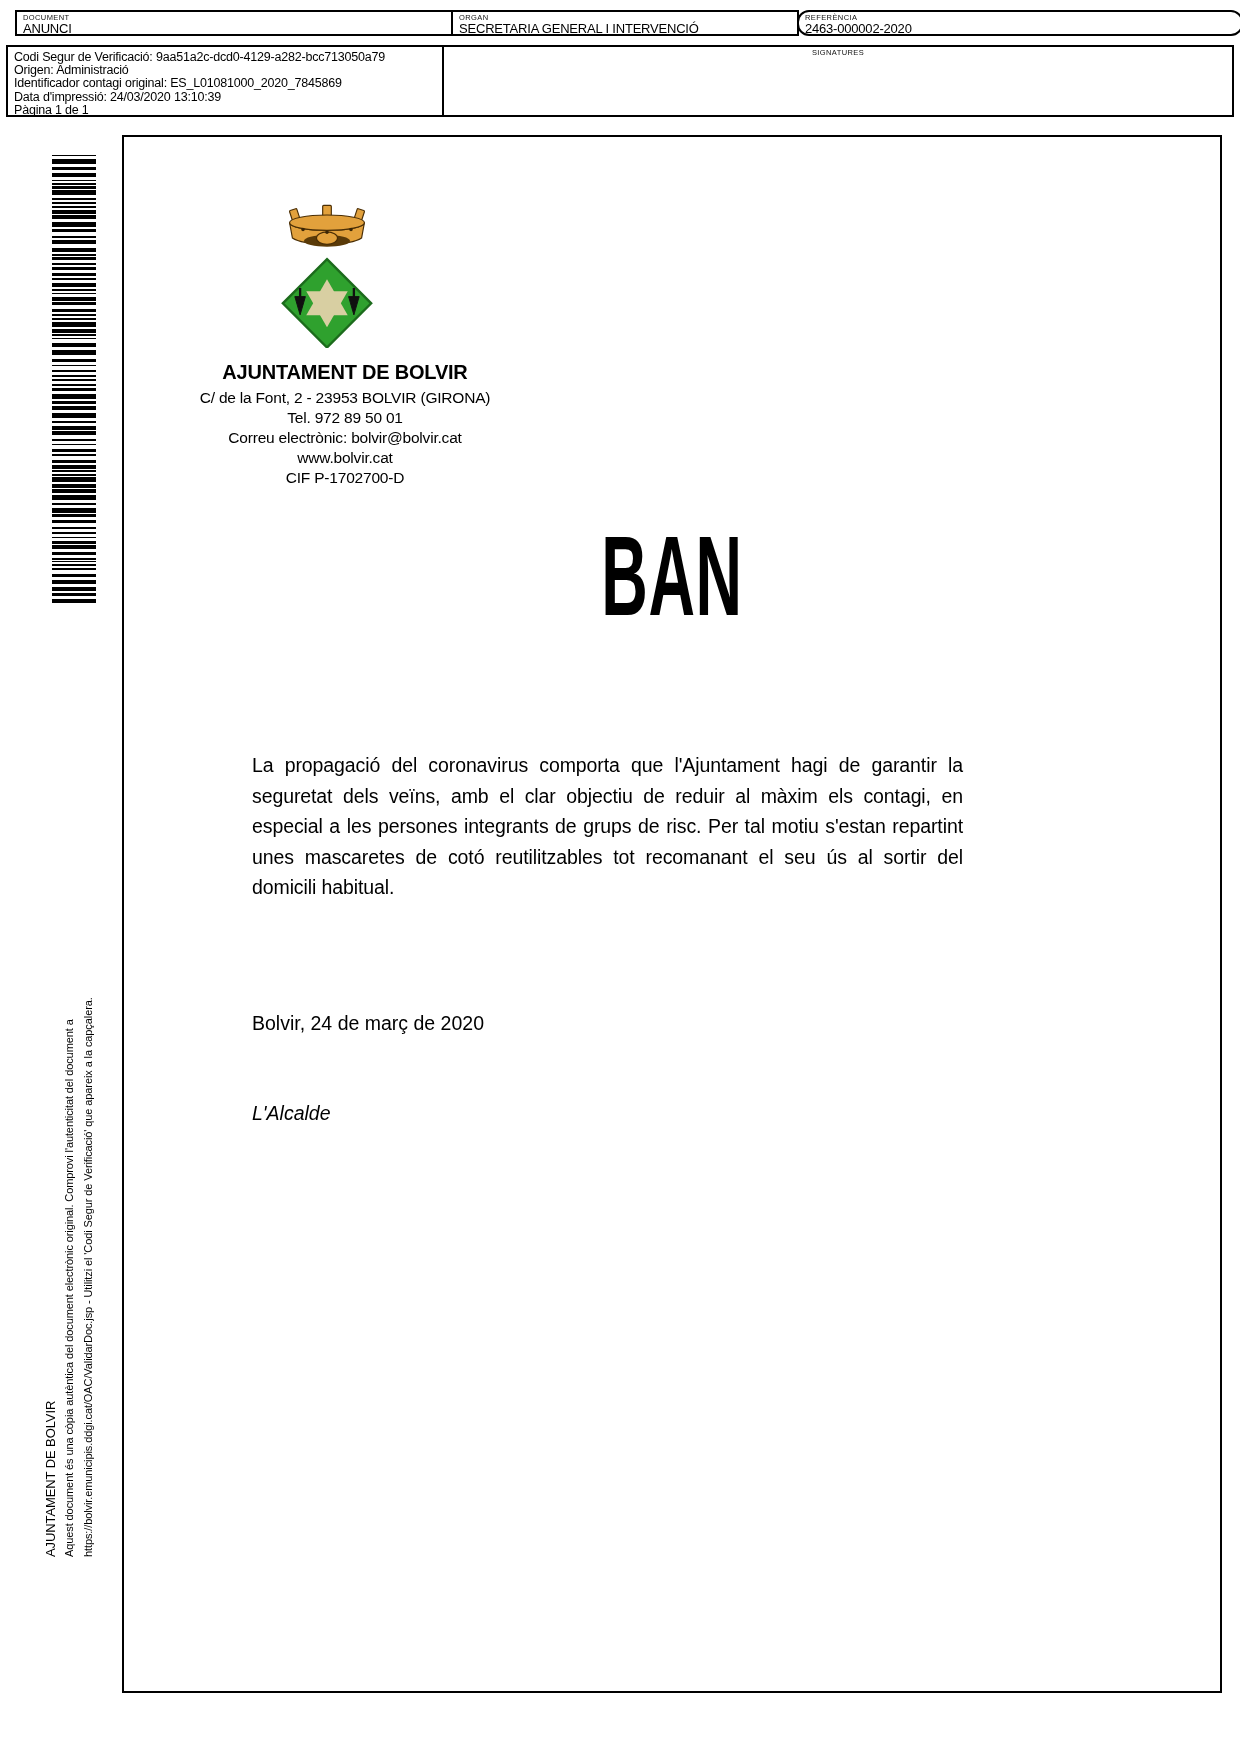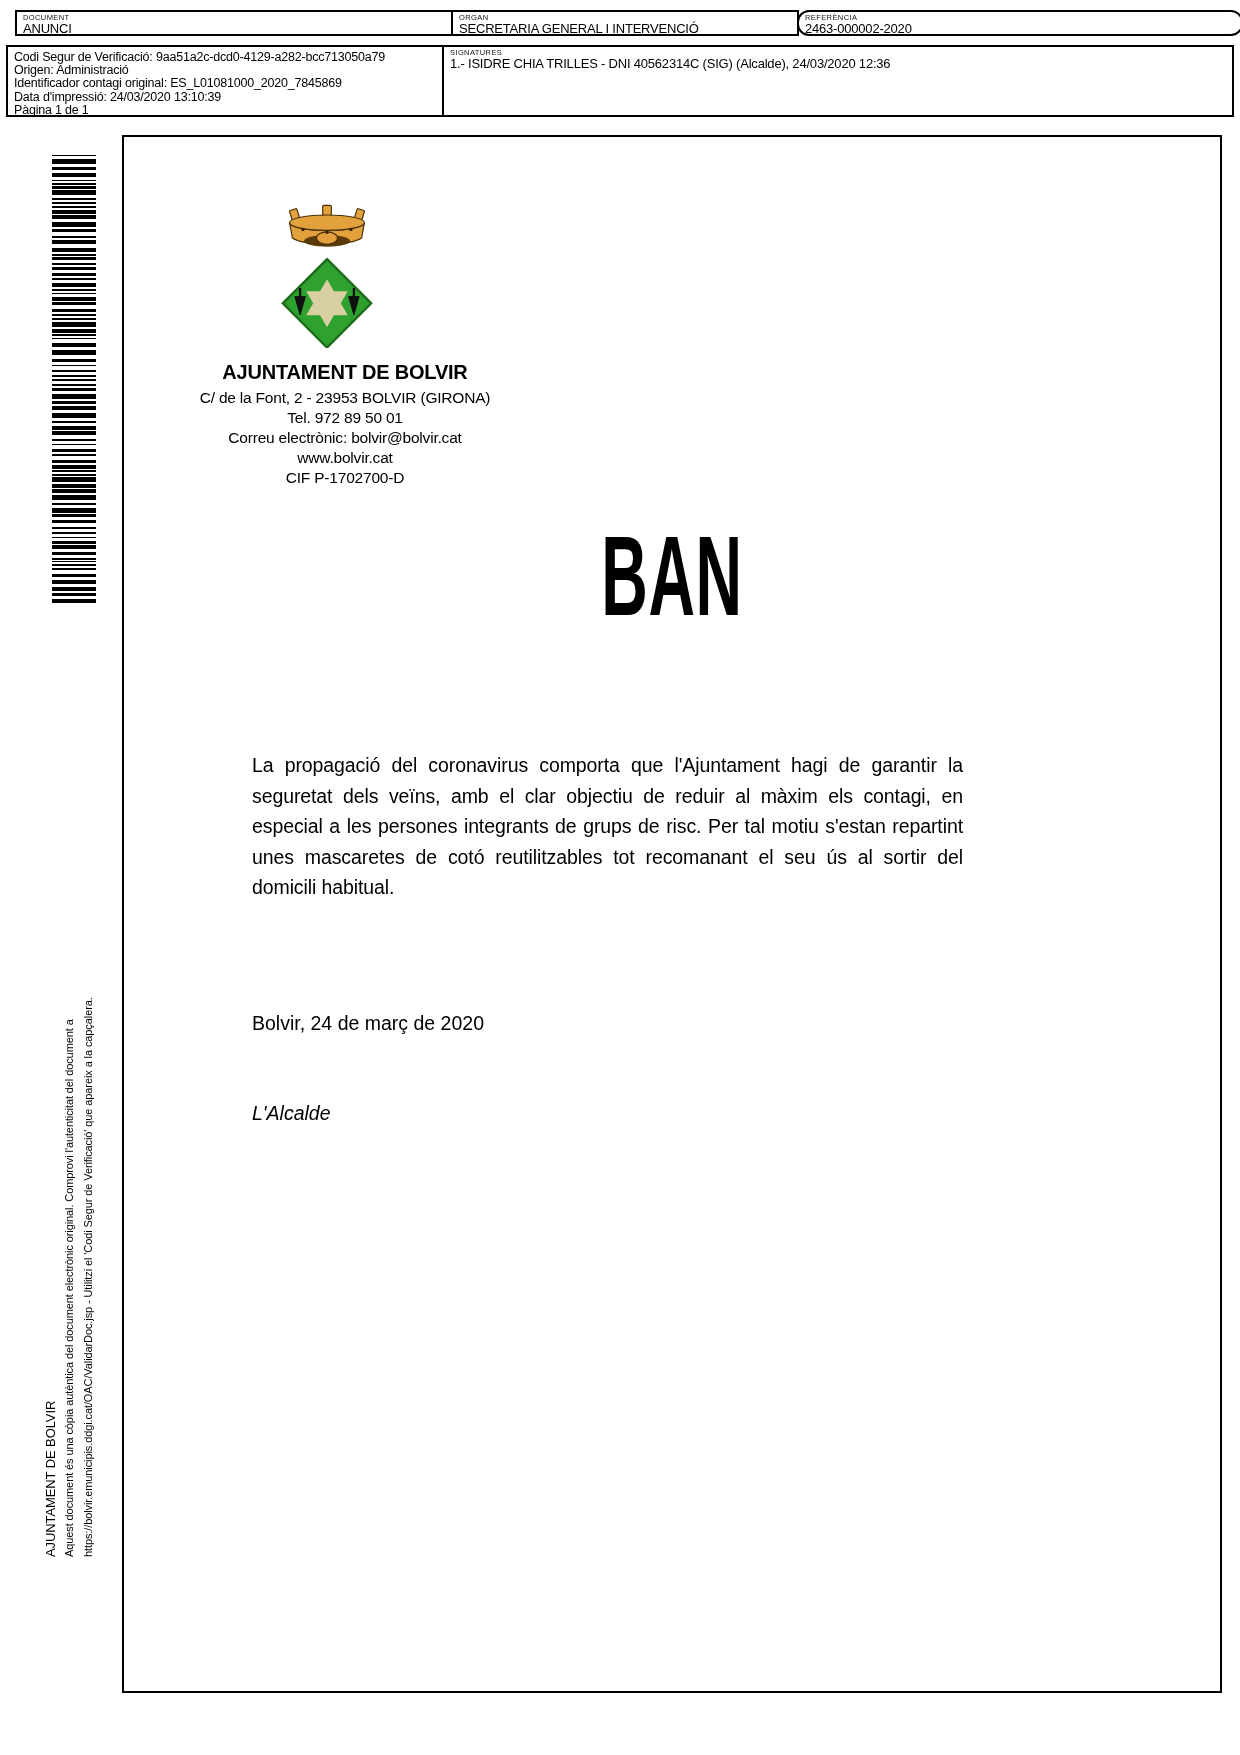--- a/index.html
+++ b/index.html
@@ -12,21 +12,21 @@
 
   
   .hdr-row { position:absolute; display:flex; background:#fff; }
   .hdr-row1 { left:15px; top:10px; width:1228px; height:26px; }
   .hdr-row2 { left:6px; top:45px; width:1228px; height:72px; }
   .hdr-cell { border:2px solid #000; background:#fff; padding:2px 6px 1px 6px; overflow:hidden; }
   .hdr-row1 .cA { width:438px; }
   .hdr-row1 .cB { width:348px; margin-left:-2px; }
   .hdr-row1 .cC { flex:1; margin-left:-2px;border-radius:12px; }
   .hdr-row2 .cA { width:438px; }
-  .hdr-row2 .cB { flex:1; margin-left:-2px; }
+  .hdr-row2 .cB { flex:1; margin-left:-2px;text-align:center; }
   .hdr-label { font-size:7.5px; letter-spacing:.4px; line-height:8px; color:#111; }
   .hdr-value { font-size:13px; line-height:14px; letter-spacing:-0.2px; white-space:nowrap; }
   .verif-line { font-size:12.5px; line-height:13.2px; letter-spacing:-0.2px; white-space:nowrap; }
   .hdr-row2 .cA { padding-top:4px; }
 
   
   .barcode { position:absolute; left:52px; top:155px; width:44px; height:448px; overflow:hidden; }
 
   
   .vtext {
@@ -85,21 +85,20 @@
 <div class="hdr-row hdr-row2">
   <div class="hdr-cell cA">
     <div class="verif-line">Codi Segur de Verificació: 9aa51a2c-dcd0-4129-a282-bcc713050a79</div>
     <div class="verif-line">Origen: Administració</div>
     <div class="verif-line">Identificador contagi original: ES_L01081000_2020_7845869</div>
     <div class="verif-line">Data d'impressió: 24/03/2020 13:10:39</div>
     <div class="verif-line">Pàgina 1 de 1</div>
   </div>
   <div class="hdr-cell cB">
     <div class="hdr-label">SIGNATURES</div>
-    <div class="hdr-value">1.- ISIDRE CHIA TRILLES - DNI 40562314C (SIG) (Alcalde), 24/03/2020 12:36</div>
   </div>
 </div>
 
 <div class="barcode" id="barcode">
     <div style="height:1px;background:#000;margin-bottom:3px"></div>
     <div style="height:5px;background:#000;margin-bottom:3px"></div>
     <div style="height:3px;background:#000;margin-bottom:3px"></div>
     <div style="height:4px;background:#000;margin-bottom:3px"></div>
     <div style="height:1px;background:#000;margin-bottom:2px"></div>
     <div style="height:2px;background:#000;margin-bottom:1px"></div>

